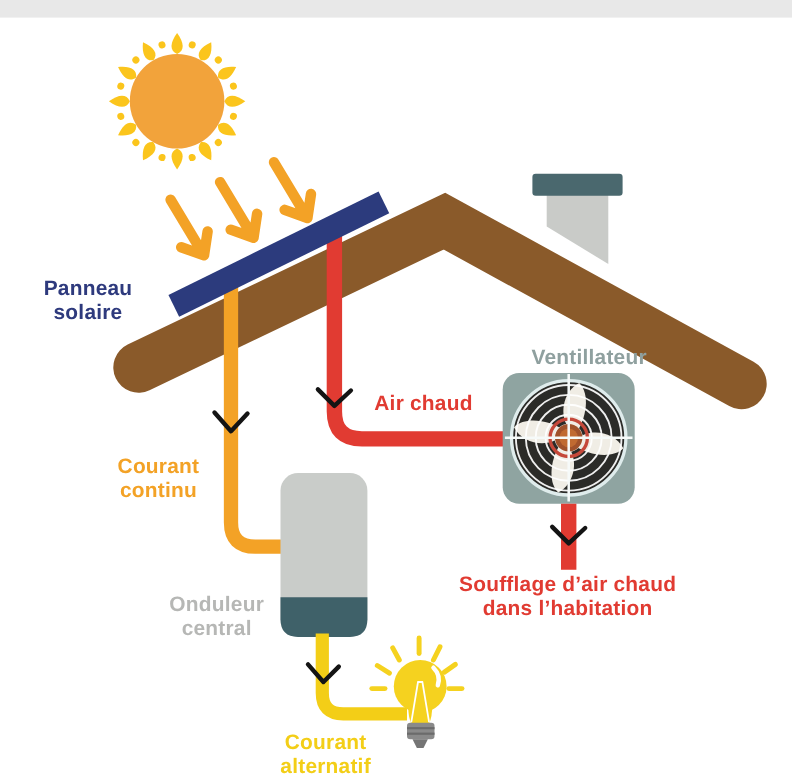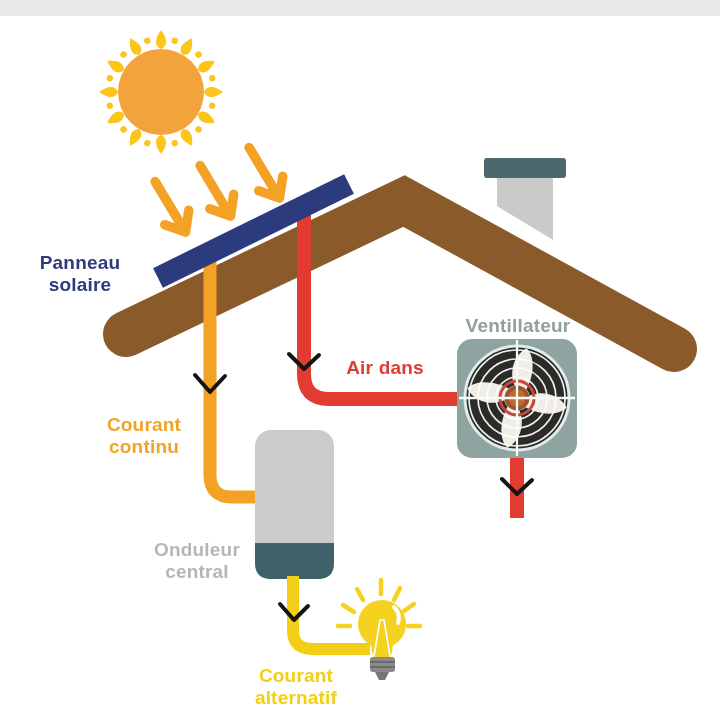--- a/index.html
+++ b/index.html
@@ -9,21 +9,21 @@
     font-family:"Liberation Sans",sans-serif;overflow:hidden;
   }
   #scene{position:absolute;left:0;top:0;}
   .lbl{
     position:absolute;font-weight:700;font-size:19px;line-height:22px;
     letter-spacing:.2px;text-align:center;white-space:pre;
   }
   .lbl-panneau{color:var(--text-navy,#2E3A7D);}
   .lbl-courant-continu{color:var(--dc-orange,#F3A226);}
   .lbl-air-chaud{color:var(--hot-air-red,#E13B32);}
-  .lbl-ventillateur{color:var(--text-gray,#8FA09F);}
+  .lbl-ventillateur{color:var(--text-gray,#8FA09F);text-align:right;}
   .lbl-soufflage{color:var(--hot-air-red,#E13B32);}
   .lbl-onduleur{color:var(--text-light-gray,#B6B7B5);}
   .lbl-courant-alt{color:var(--ac-yellow,#F3CE17);}
 
   .sun-core{fill:var(--sun-orange,#F2A33B);}
   .sun-petal{fill:var(--ray-yellow,#FBC51C);}
   .sun-dot{fill:var(--ray-yellow,#FBC51C);}
   .ray-arrow{stroke:var(--arrow-orange,#F3A226);stroke-width:9.5;fill:none;
              stroke-linecap:round;stroke-linejoin:round;}
   .roof-path{stroke:var(--roof-brown,#8A5A2A);stroke-width:46;fill:none;
@@ -166,23 +166,25 @@
       <path d="M375,656 L389,656 L385,664 L379,664 Z" fill="#757575"></path>
     </g>
   </svg>
 
   <div class="lbl lbl-panneau" style="left:10px;top:236px;width:140px;">Panneau
 solaire</div>
 
   <div class="lbl lbl-courant-continu" style="left:74px;top:398px;width:140px;">Courant
 continu</div>
 
-  <div class="lbl lbl-air-chaud" style="left:315px;top:341px;width:140px;">Air dans</div>
+  <div class="lbl lbl-air-chaud" style="left:315px;top:341px;width:140px;">Air chaud</div>
 
   <div class="lbl lbl-ventillateur" style="left:448px;top:299px;width:140px;">Ventillateur</div>
 
+  <div class="lbl lbl-soufflage" style="left:394px;top:505px;width:244px;">Soufflage d’air chaud
+dans l’habitation</div>
 
   <div class="lbl lbl-onduleur" style="left:127px;top:523px;width:140px;">Onduleur
 central</div>
 
   <div class="lbl lbl-courant-alt" style="left:226px;top:649px;width:140px;">Courant
 alternatif</div>
 </div>
 
 </body></html>

